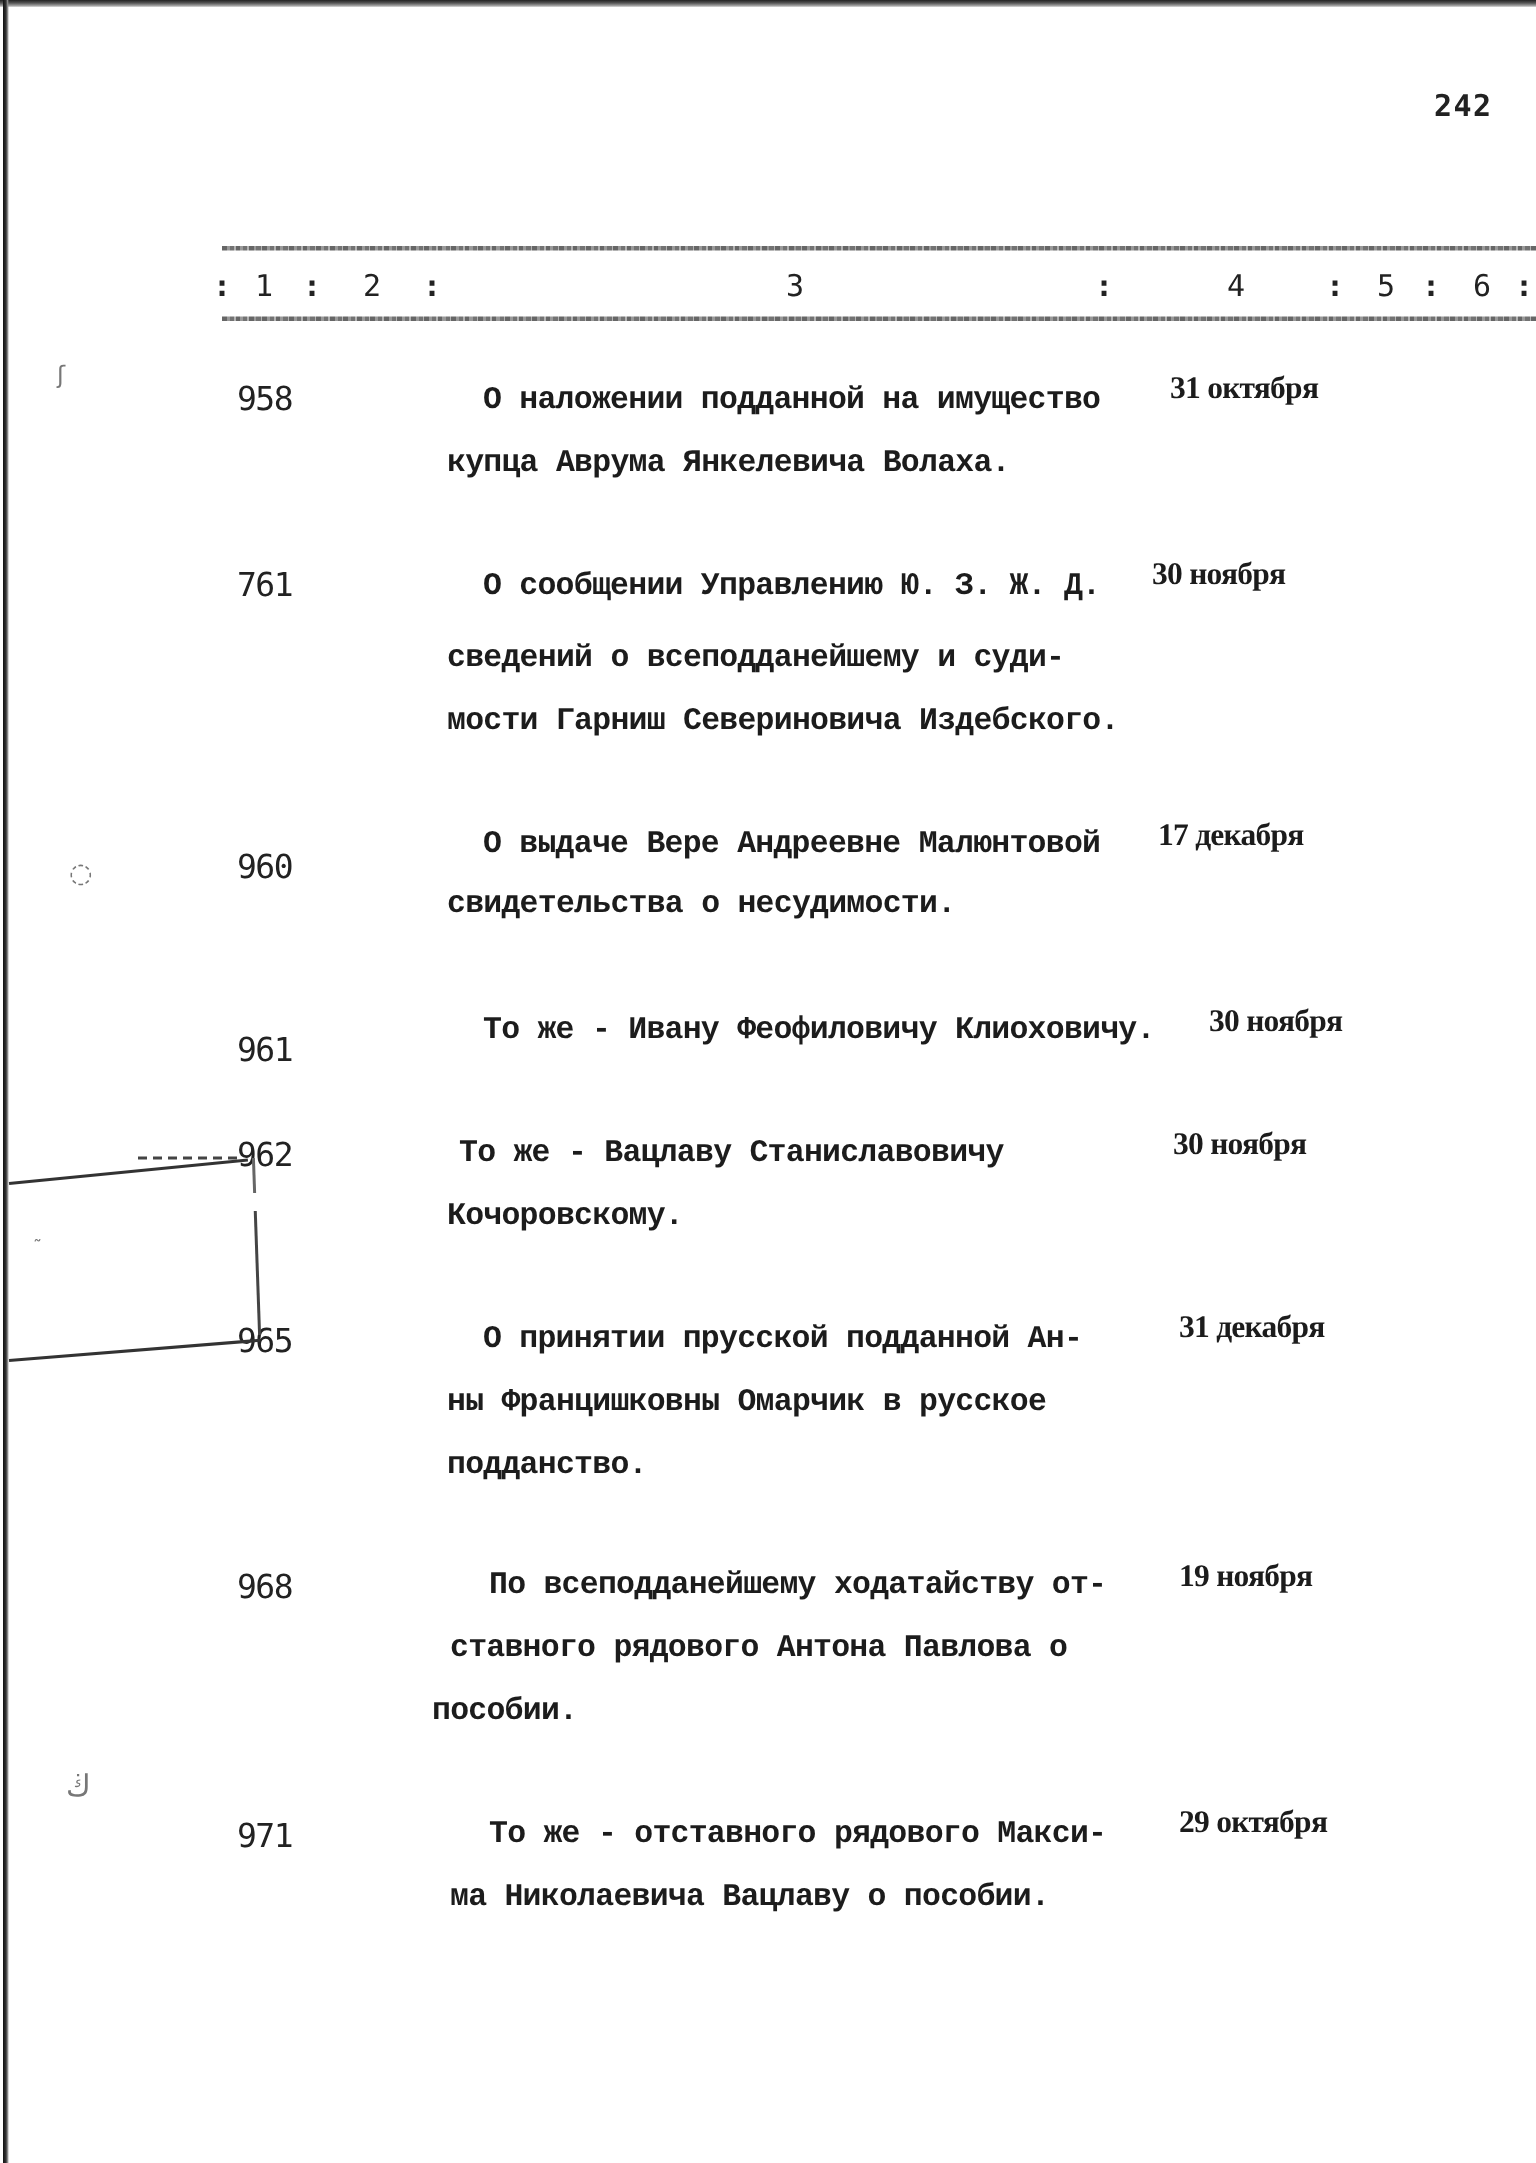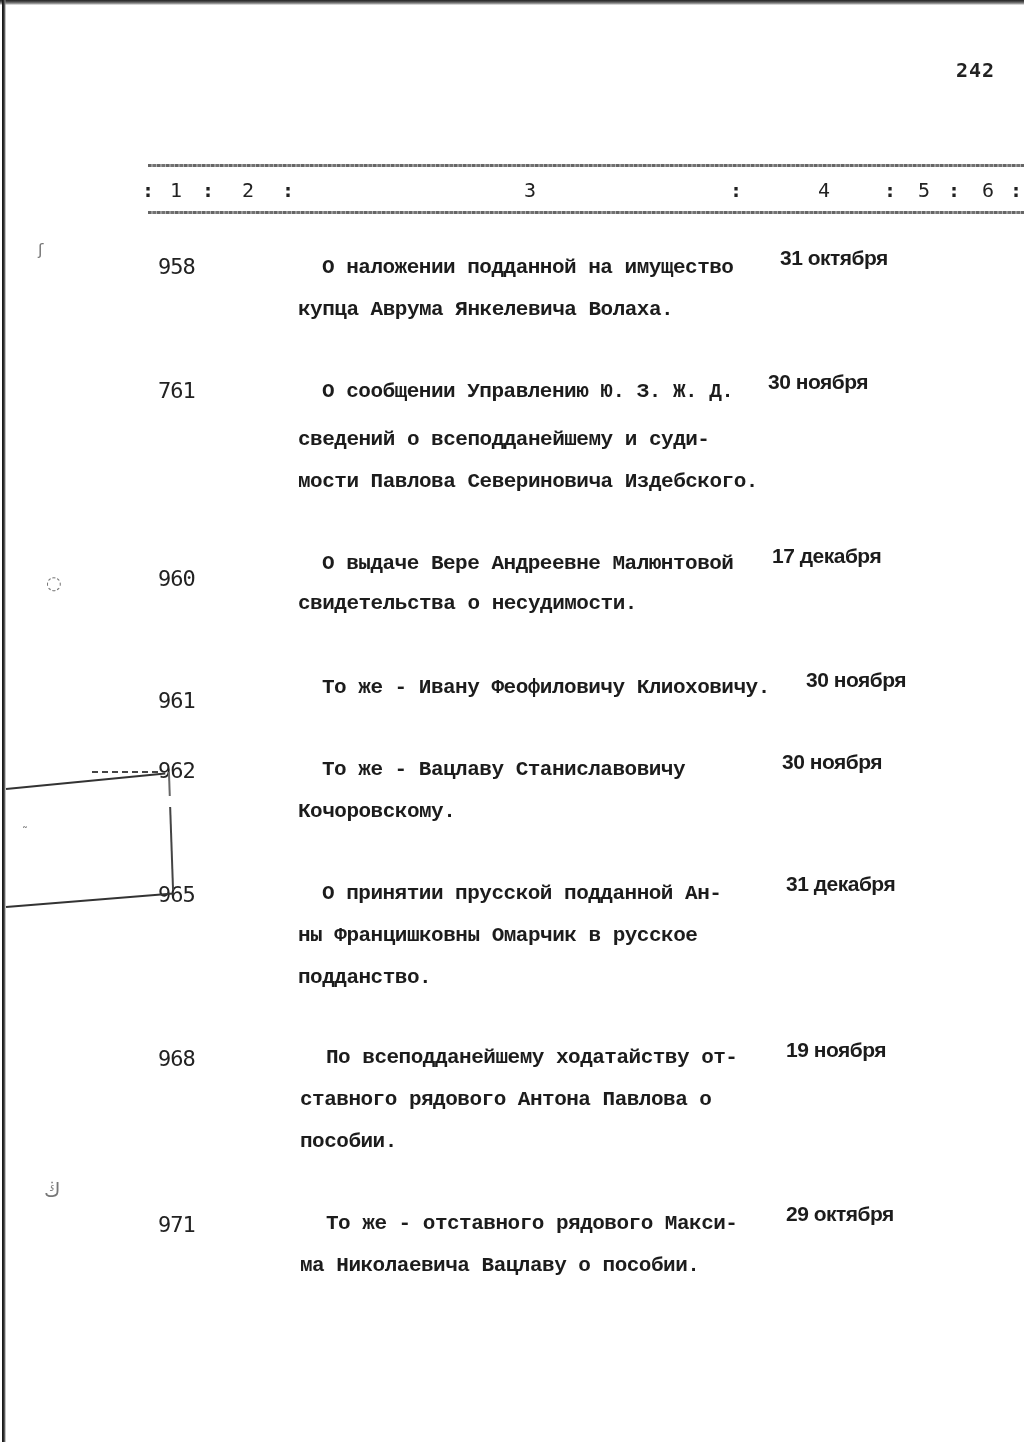--- a/index.html
+++ b/index.html
@@ -77,21 +77,21 @@
       font-weight: bold;
       font-family: "Liberation Mono", monospace;
       letter-spacing: -0.5px;
       color: #1c1c1c;
       white-space: nowrap;
     }
     .entry .date {
       position: absolute;
       font-size: 21px;
       font-weight: bold;
-      font-family: Liberation Sans, sans-serif;
+      font-family: Liberation Serif, serif;
       letter-spacing: -0.5px;
       color: #1c1c1c;
       white-space: nowrap;
     }
     .bracket-line {
       position: absolute;
       background: #333;
       height: 1.5px;
       transform-origin: left center;
     }
@@ -137,57 +137,57 @@
   <span class="num" style="top:2px">958</span>
   <span class="line" style="left:322px; top:4px">О наложении подданной на имущество</span>
   <span class="line" style="left:298px; top:46px">купца Аврума Янкелевича Волаха.</span>
   <span class="date" style="left:780px; top:-6px">31 октября</span>
 </div>
 
 <div class="entry" style="top:376px">
   <span class="num" style="top:2px">761</span>
   <span class="line" style="left:322px; top:4px">О сообщении Управлению Ю. З. Ж. Д.</span>
   <span class="line" style="left:298px; top:52px">сведений о всеподданейшему и суди-</span>
-  <span class="line" style="left:298px; top:94px">мости Павлова Севериновича Издебского.</span>
+  <span class="line" style="left:298px; top:94px">мости Гарниш Севериновича Издебского.</span>
   <span class="date" style="left:768px; top:-6px">30 ноября</span>
 </div>
 
 <div class="entry" style="top:550px">
   <span class="num" style="top:16px">960</span>
   <span class="line" style="left:322px; top:2px">О выдаче Вере Андреевне Малюнтовой</span>
   <span class="line" style="left:298px; top:42px">свидетельства о несудимости.</span>
   <span class="date" style="left:772px; top:-6px">17 декабря</span>
 </div>
 
 <div class="entry" style="top:674px">
   <span class="num" style="top:14px">961</span>
   <span class="line" style="left:322px; top:2px">То же - Ивану Феофиловичу Клиоховичу.</span>
   <span class="date" style="left:806px; top:-6px">30 ноября</span>
 </div>
 
 <div class="entry" style="top:756px">
   <span class="num" style="top:2px">962</span>
-  <span class="line" style="left:322px; top:2px">То же - Вацлаву Станиславовичу</span>
+  <span class="line" style="left:306px; top:2px">То же - Вацлаву Станиславовичу</span>
   <span class="line" style="left:298px; top:44px">Кочоровскому.</span>
   <span class="date" style="left:782px; top:-6px">30 ноября</span>
 </div>
 
 <div class="entry" style="top:880px">
   <span class="num" style="top:2px">965</span>
   <span class="line" style="left:322px; top:2px">О принятии прусской подданной Ан-</span>
   <span class="line" style="left:298px; top:44px">ны Францишковны Омарчик в русское</span>
   <span class="line" style="left:298px; top:86px">подданство.</span>
   <span class="date" style="left:786px; top:-8px">31 декабря</span>
 </div>
 
 <div class="entry" style="top:1044px">
   <span class="num" style="top:2px">968</span>
   <span class="line" style="left:326px; top:2px">По всеподданейшему ходатайству от-</span>
   <span class="line" style="left:300px; top:44px">ставного рядового Антона Павлова о</span>
-  <span class="line" style="left:300px; top:86px">пособии.</span>
+  <span class="line" style="left:288px; top:86px">пособии.</span>
   <span class="date" style="left:786px; top:-6px">19 ноября</span>
 </div>
 
 <div class="entry" style="top:1210px">
   <span class="num" style="top:2px">971</span>
   <span class="line" style="left:326px; top:2px">То же - отставного рядового Макси-</span>
   <span class="line" style="left:300px; top:44px">ма Николаевича Вацлаву  о пособии.</span>
   <span class="date" style="left:786px; top:-8px">29 октября</span>
 </div>
 

